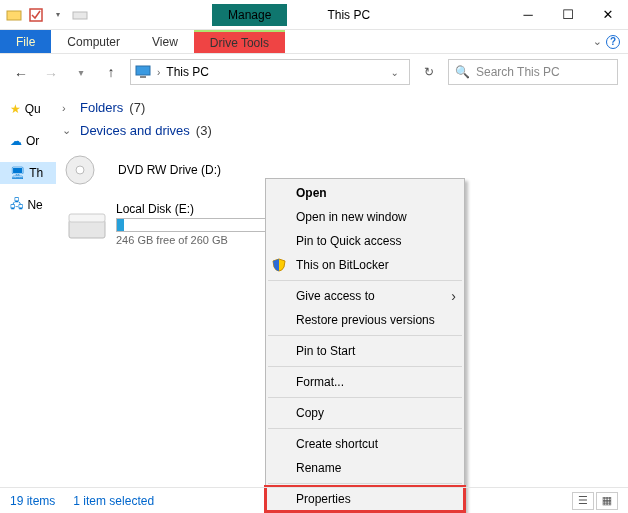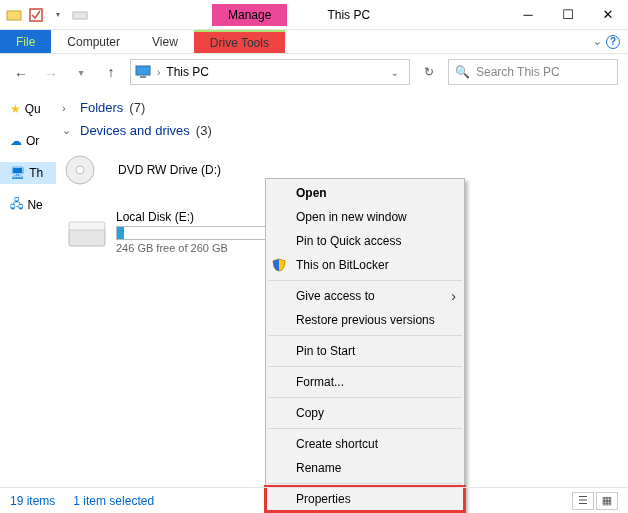--- a/index.html
+++ b/index.html
@@ -1,27 +1,27 @@
 <!DOCTYPE html>
 <html><head>
 <meta charset="utf-8">
 <style>
   * { box-sizing: border-box; margin: 0; padding: 0; font-family: "Segoe UI", sans-serif; }
   body { width: 628px; height: 513px; background: #fff; font-size: 12px; position: relative; overflow: hidden; }
 
   .titlebar { height: 30px; display: flex; align-items: center; border-bottom: 1px solid #e5e5e5; }
   .qat { display: flex; align-items: center; padding: 0 6px; gap: 6px; }
   .qat-icon { width: 16px; height: 16px; display: flex; align-items: center; justify-content: center; color: #444; font-size: 11px; }
-  .manage-tab { background: #ec4899; height: 22px; padding: 2px 16px; display: flex; align-items: center; font-size: 12px; margin-left: 118px; }
+  .manage-tab { background: #0f766e; height: 22px; padding: 2px 16px; display: flex; align-items: center; font-size: 12px; margin-left: 118px; }
   .title-text { margin-left: 40px; font-size: 12px; }
   .win-controls { margin-left: auto; display: flex; }
   .win-btn { width: 40px; height: 22px; display: flex; align-items: center; justify-content: center; font-size: 13px; cursor: default; }
 
   .ribbon-tabs { height: 24px; display: flex; align-items: stretch; border-bottom: 1px solid #e5e5e5; }
-  .tab-file { background: #1a6fd6; color: #bef264; padding: 4px 16px; display: flex; align-items: center; }
+  .tab-file { background: #1a6fd6; color: #fef9c3; padding: 4px 16px; display: flex; align-items: center; }
   .tab-item { padding: 4px 16px; display: flex; align-items: center; color: #333; }
   .tab-drive { background: #ef4444; border-top: 2px solid #aee571; }
   .help-area { margin-left: auto; display: flex; align-items: center; padding: 0 8px; gap: 4px; }
 
   .nav-row { height: 36px; display: flex; align-items: center; padding: 4px 10px; gap: 8px; }
   .nav-arrow { width: 22px; height: 22px; display:flex; align-items:center; justify-content:center; color:#333; font-size:14px; }
   .nav-arrow.dim { color:#bbb; }
   .addr-bar { flex: 1; border: 1px solid #ccc; height: 26px; display: flex; align-items: center; padding: 0 4px; gap: 6px; }
   .addr-icon { width:16px; height:16px; }
   .addr-chevdown { margin-left:auto; color:#666; font-size:10px; padding:0 6px;}
@@ -171,21 +171,21 @@
         <span>
           <svg width="36" height="36">
               <circle cx="18" cy="18" r="14" fill="#eee" stroke="#bbb"></circle>
               <circle cx="18" cy="18" r="4" fill="#fff" stroke="#bbb"></circle>
             </svg>
         </span>
         <span style="font-size:12px;">DVD RW Drive (D:)</span>
       </div>
     </div>
 
-    <div class="drive-item" style="margin-top:18px;">
+    <div class="drive-item" style="margin-top:10px;">
       <div class="drive-icon">
         <svg width="42" height="42">
             <rect x="3" y="18" width="36" height="18" rx="2" fill="#e6e6e6" stroke="#bbb"></rect>
             <rect x="3" y="12" width="36" height="8" rx="2" fill="#f5f5f5" stroke="#ccc"></rect>
           </svg>
       </div>
       <div class="drive-info">
         <div class="drive-name">Local Disk (E:)</div>
         <div class="capbar">
             <div class="capbar-fill" style="width:5%;"></div>

